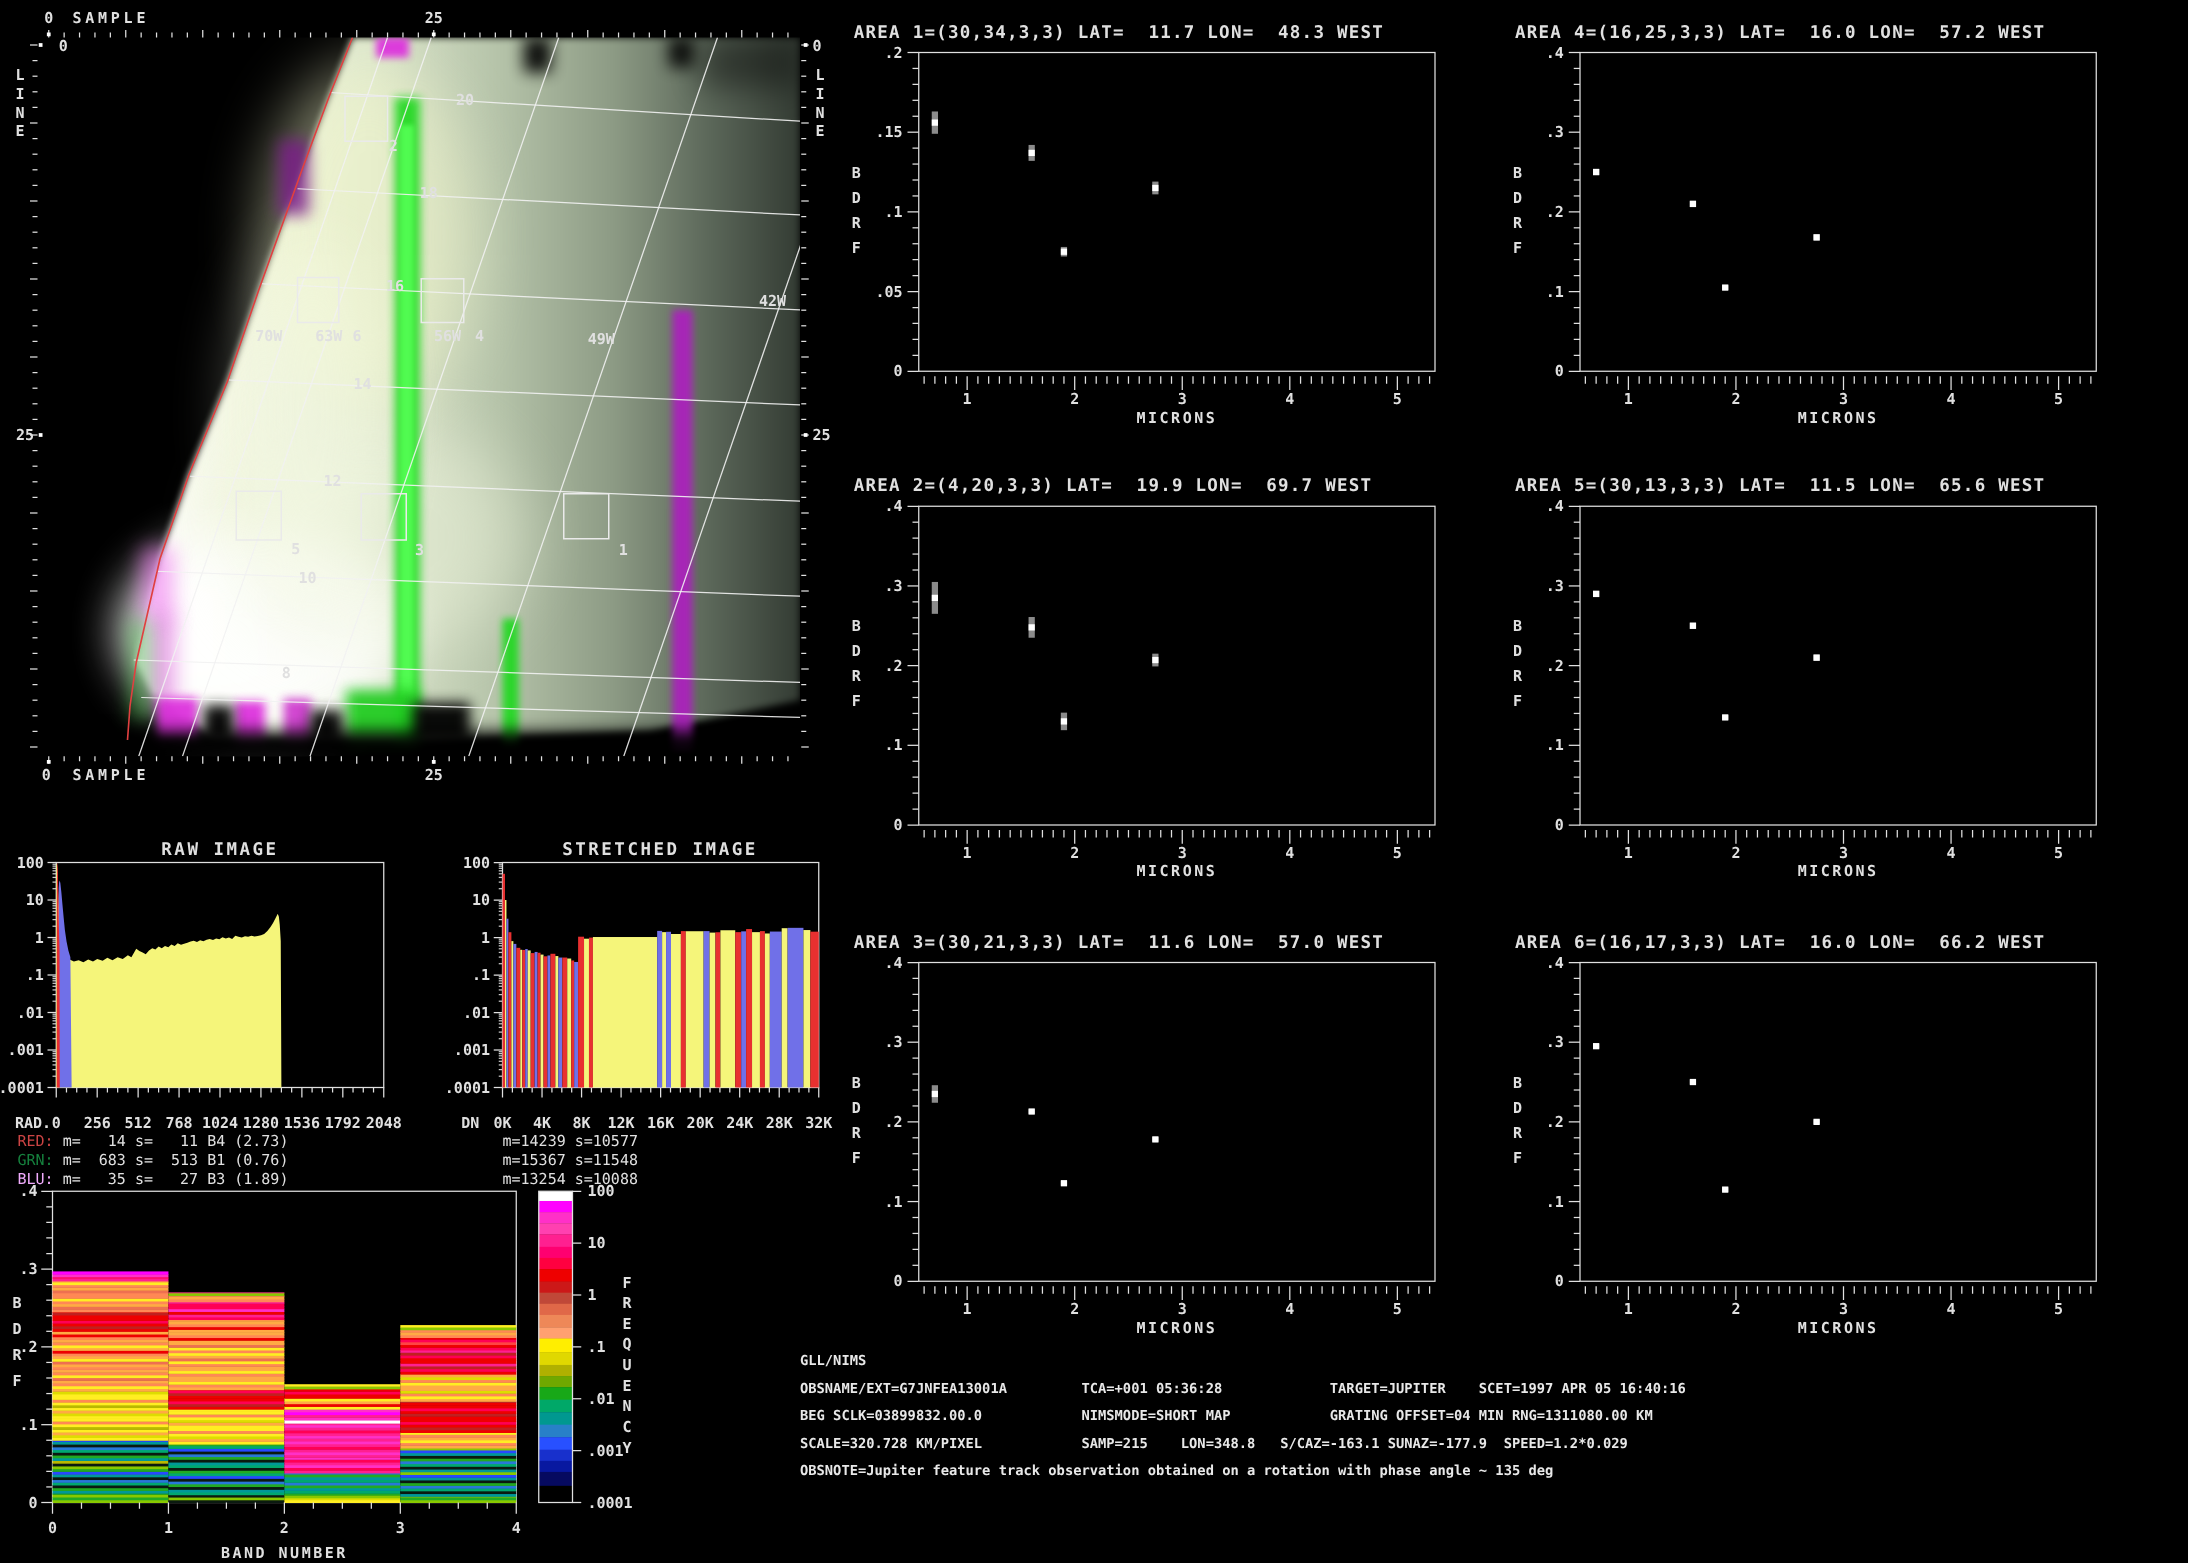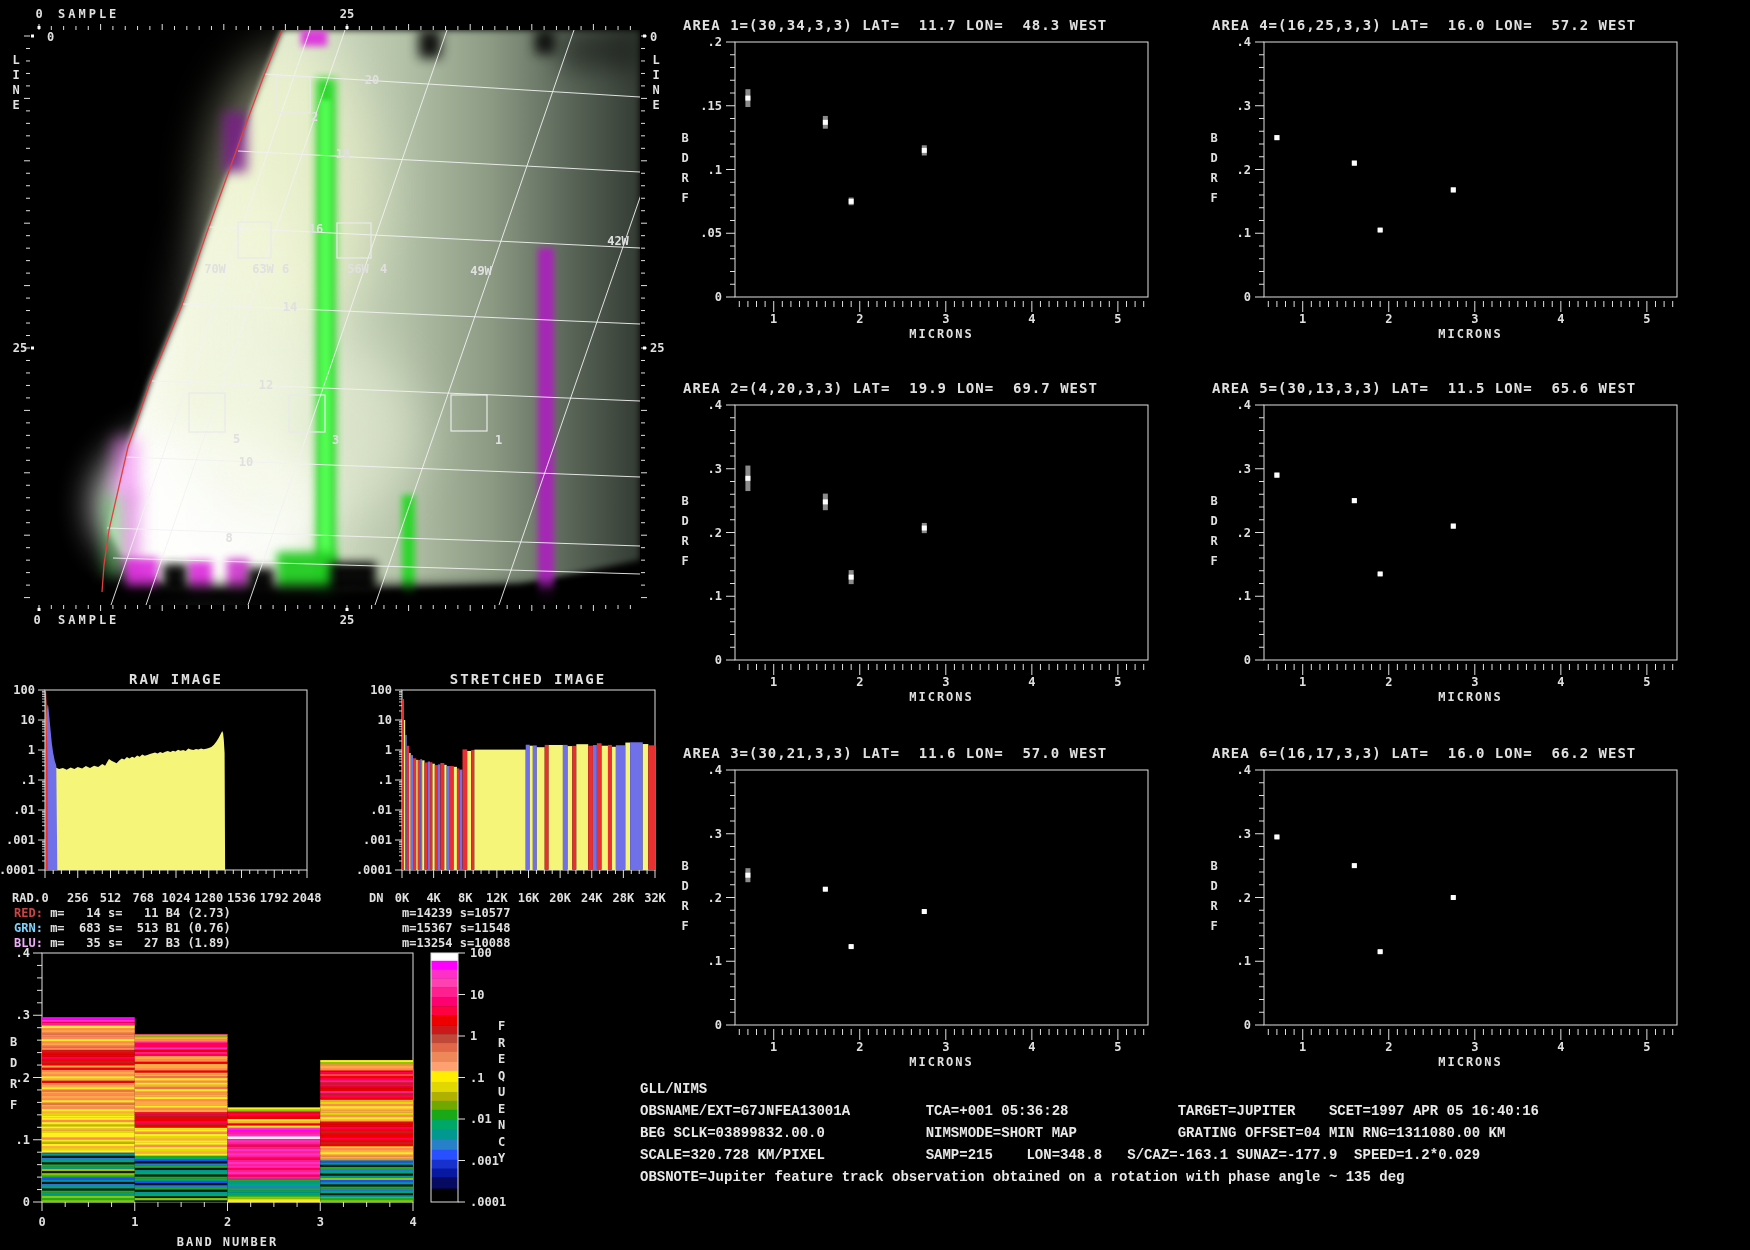--- a/index.html
+++ b/index.html
@@ -1,21 +1,21 @@
 <!DOCTYPE html>
 <html><head>
 <meta charset="utf-8">
 <style>
   html,body{margin:0;padding:0;background:#000;}
   #screen{position:relative;width:1750px;height:1250px;background:#000;overflow:hidden;
           font-family:"DejaVu Sans Mono",monospace;}
   .panel{position:absolute;}
   svg text{font-family:"DejaVu Sans Mono",monospace;font-weight:700;fill:#e0e0e0;}
-  .stat-line{white-space:pre;font-size:12px;font-weight:700;color:#e0e0e0;line-height:15px;}
-  .fline{white-space:pre;font-size:14px;font-weight:700;color:#e8e8e8;line-height:22px;font-family:Liberation Mono, monospace;}
+  .stat-line{white-space:pre;font-size:12px;font-weight:400;color:#e0e0e0;line-height:15px;}
+  .fline{white-space:pre;font-size:11px;font-weight:700;color:#e8e8e8;line-height:22px;}
 </style>
 </head>
 <body>
 
 <div id="screen">
 
   <div class="panel" style="left:0;top:0;width:672px;height:632px;">
     <svg id="main-svg" width="672" height="632">
         <defs>
           <linearGradient id="gcres" gradientUnits="userSpaceOnUse" x1="110" y1="0" x2="640" y2="0">
@@ -424,21 +424,21 @@
         <text x="241.5" y="242" font-size="12" text-anchor="middle">1536</text>
         <text x="274.25" y="242" font-size="12" text-anchor="middle">1792</text>
         <text x="307" y="242" font-size="12" text-anchor="middle">2048</text>
         <text x="12" y="242" font-size="12" text-anchor="start">RAD.</text>
         <path d="M45,210 L45.0,32.1 L45.5,30.7 L46.0,36.7 L46.5,52.3 L47.0,62.9 L47.8,75.7 L48.6,85.6 L49.6,94.6 L51.1,101.9 L53.2,105.7 L55.7,107.6 L59.1,109.1 L62.9,108.1 L66.7,109.7 L70.6,107.6 L74.4,109.1 L77.8,107.1 L82.1,108.6 L85.9,106.1 L90.0,108.1 L94.1,105.7 L98.2,107.1 L102.3,104.1 L105.1,105.7 L109.0,99.0 L111.5,100.7 L114.1,101.9 L116.6,103.3 L119.2,100.4 L121.8,98.5 L124.3,99.6 L126.9,97.1 L129.4,98.5 L132.0,96.7 L134.6,97.8 L137.1,95.6 L139.7,96.7 L142.2,94.6 L144.8,95.8 L147.3,95.0 L149.9,94.1 L152.5,93.2 L155.0,92.6 L157.6,93.6 L160.1,92.1 L162.7,92.9 L165.3,91.7 L167.8,91.1 L170.4,92.0 L172.9,90.7 L175.5,91.4 L178.0,89.7 L180.6,90.7 L183.2,90.0 L185.7,91.1 L188.3,88.5 L190.8,89.4 L193.4,90.0 L196.0,89.0 L198.5,89.4 L201.1,88.5 L203.6,89.2 L206.2,88.8 L208.8,88.1 L211.3,87.1 L213.9,84.7 L216.4,81.6 L218.3,78.6 L220.3,74.8 L222.2,71.0 L223.1,73.3 L223.8,79.7 L224.6,92.9 L225.1,207.6 L225.125,210 Z" fill="#f5f57a"></path>
         <path d="M46.791015625,210 L46.8,210.0 L46.9,62.9 L47.0,49.7 L47.3,45.7 L47.8,44.4 L48.3,46.6 L49.1,53.9 L49.9,62.9 L50.9,73.7 L51.9,83.9 L53.2,92.9 L54.7,100.4 L56.3,105.7 L57.3,210.0 L57.28125,210 Z" fill="#7070e8"></path>
         <path d="M45.3837890625,210 L45.4,210.0 L45.5,45.7 L45.8,30.7 L46.0,30.0 L46.3,34.6 L46.5,48.1 L46.8,62.9 L47.0,75.7 L47.3,87.6 L47.6,99.0 L47.8,210.0 L47.814453125,210 Z" fill="#e83030"></path>
       </svg>
     <div style="position:absolute;left:14px;top:246px;">
       <div class="stat-line"><span class="stat-prefix" style="color: rgb(204, 68, 68);">RED:</span><span> m=   14 s=   11 B4 (2.73)</span></div>
-      <div class="stat-line"><span class="stat-prefix" style="color: #7dd3fc;">GRN:</span><span> m=  683 s=  513 B1 (0.76)</span></div>
+      <div class="stat-line"><span class="stat-prefix" style="color: #15803d;">GRN:</span><span> m=  683 s=  513 B1 (0.76)</span></div>
       <div class="stat-line"><span class="stat-prefix" style="color: #f0abfc;">BLU:</span><span> m=   35 s=   27 B3 (1.89)</span></div>
     </div>
   </div>
 
   <div class="panel" style="left:340px;top:660px;width:330px;height:300px;">
     <svg id="str-svg" width="330" height="300">
         <text x="188" y="24" font-size="14" text-anchor="middle" letter-spacing="2">STRETCHED&nbsp;IMAGE</text>
         <rect x="62" y="30" width="253" height="180" fill="none" stroke="#e0e0e0" stroke-width="1"></rect>
         <line x1="55" y1="30" x2="62" y2="30" stroke="#e0e0e0" stroke-width="1" opacity="1"></line>
         <text x="52" y="34" font-size="12" text-anchor="end">100</text>

